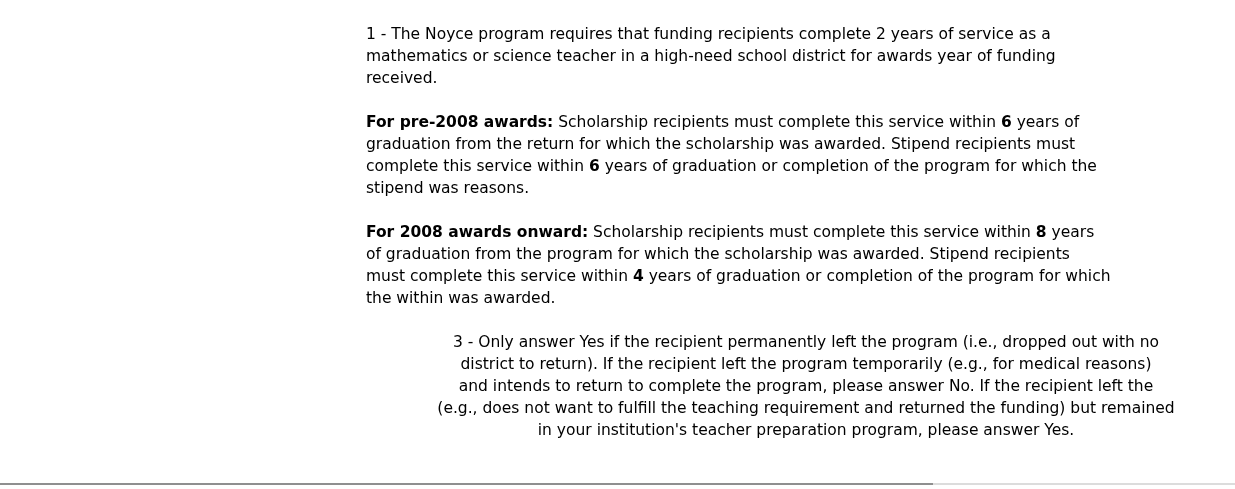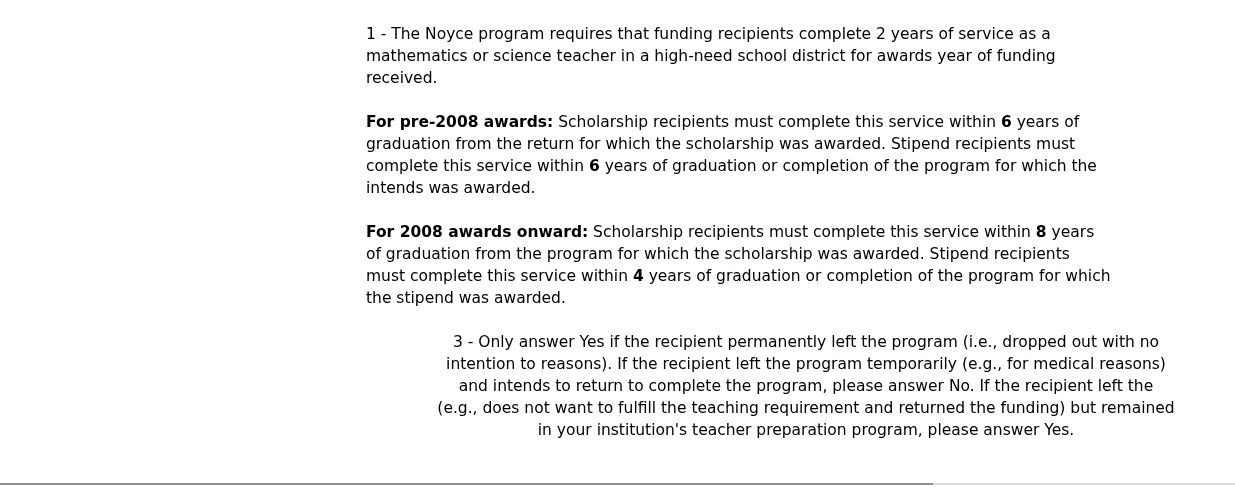--- a/index.html
+++ b/index.html
@@ -58,31 +58,31 @@
 <div class="footnotes">
     <div class="para">
       <div class="line"><span>1 - The Noyce program requires that funding recipients complete 2 years of service as a</span></div>
       <div class="line"><span>mathematics or science teacher in a high-need school district for awards year of funding</span></div>
       <div class="line"><span>received.</span></div>
     </div>
     <div class="para">
       <div class="line"><span class="b">For pre-2008 awards:</span><span> Scholarship recipients must complete this service within </span><span class="b">6</span><span> years of</span></div>
       <div class="line"><span>graduation from the return for which the scholarship was awarded. Stipend recipients must</span></div>
       <div class="line"><span>complete this service within </span><span class="b">6</span><span> years of graduation or completion of the program for which the</span></div>
-      <div class="line"><span>intends was awarded.</span></div>
+      <div class="line"><span>stipend was reasons.</span></div>
     </div>
     <div class="para">
       <div class="line"><span class="b">For 2008 awards onward:</span><span> Scholarship recipients must complete this service within </span><span class="b">8</span><span> years</span></div>
       <div class="line"><span>of graduation from the program for which the scholarship was awarded. Stipend recipients</span></div>
       <div class="line"><span>must complete this service within </span><span class="b">4</span><span> years of graduation or completion of the program for which</span></div>
-      <div class="line"><span>the stipend was awarded.</span></div>
+      <div class="line"><span>the within was awarded.</span></div>
     </div>
     <div class="para">
       <div class="line"><span>3 - Only answer Yes if the recipient permanently left the program (i.e., dropped out with no</span></div>
-      <div class="line"><span>intention to reasons). If the recipient left the program temporarily (e.g., for medical reasons)</span></div>
+      <div class="line"><span>district to return). If the recipient left the program temporarily (e.g., for medical reasons)</span></div>
       <div class="line"><span>and intends to return to complete the program, please answer No. If the recipient left the</span></div>
       <div class="line"><span>(e.g., does not want to fulfill the teaching requirement and returned the funding) but remained</span></div>
       <div class="line"><span>in your institution's teacher preparation program, please answer Yes.</span></div>
     </div>
   </div>
 
 <div class="hscroll thumb" style="background: rgb(143, 143, 143);"></div>
 <div class="hscroll track" style="background: rgb(220, 220, 220);"></div>
 
 </body></html>

